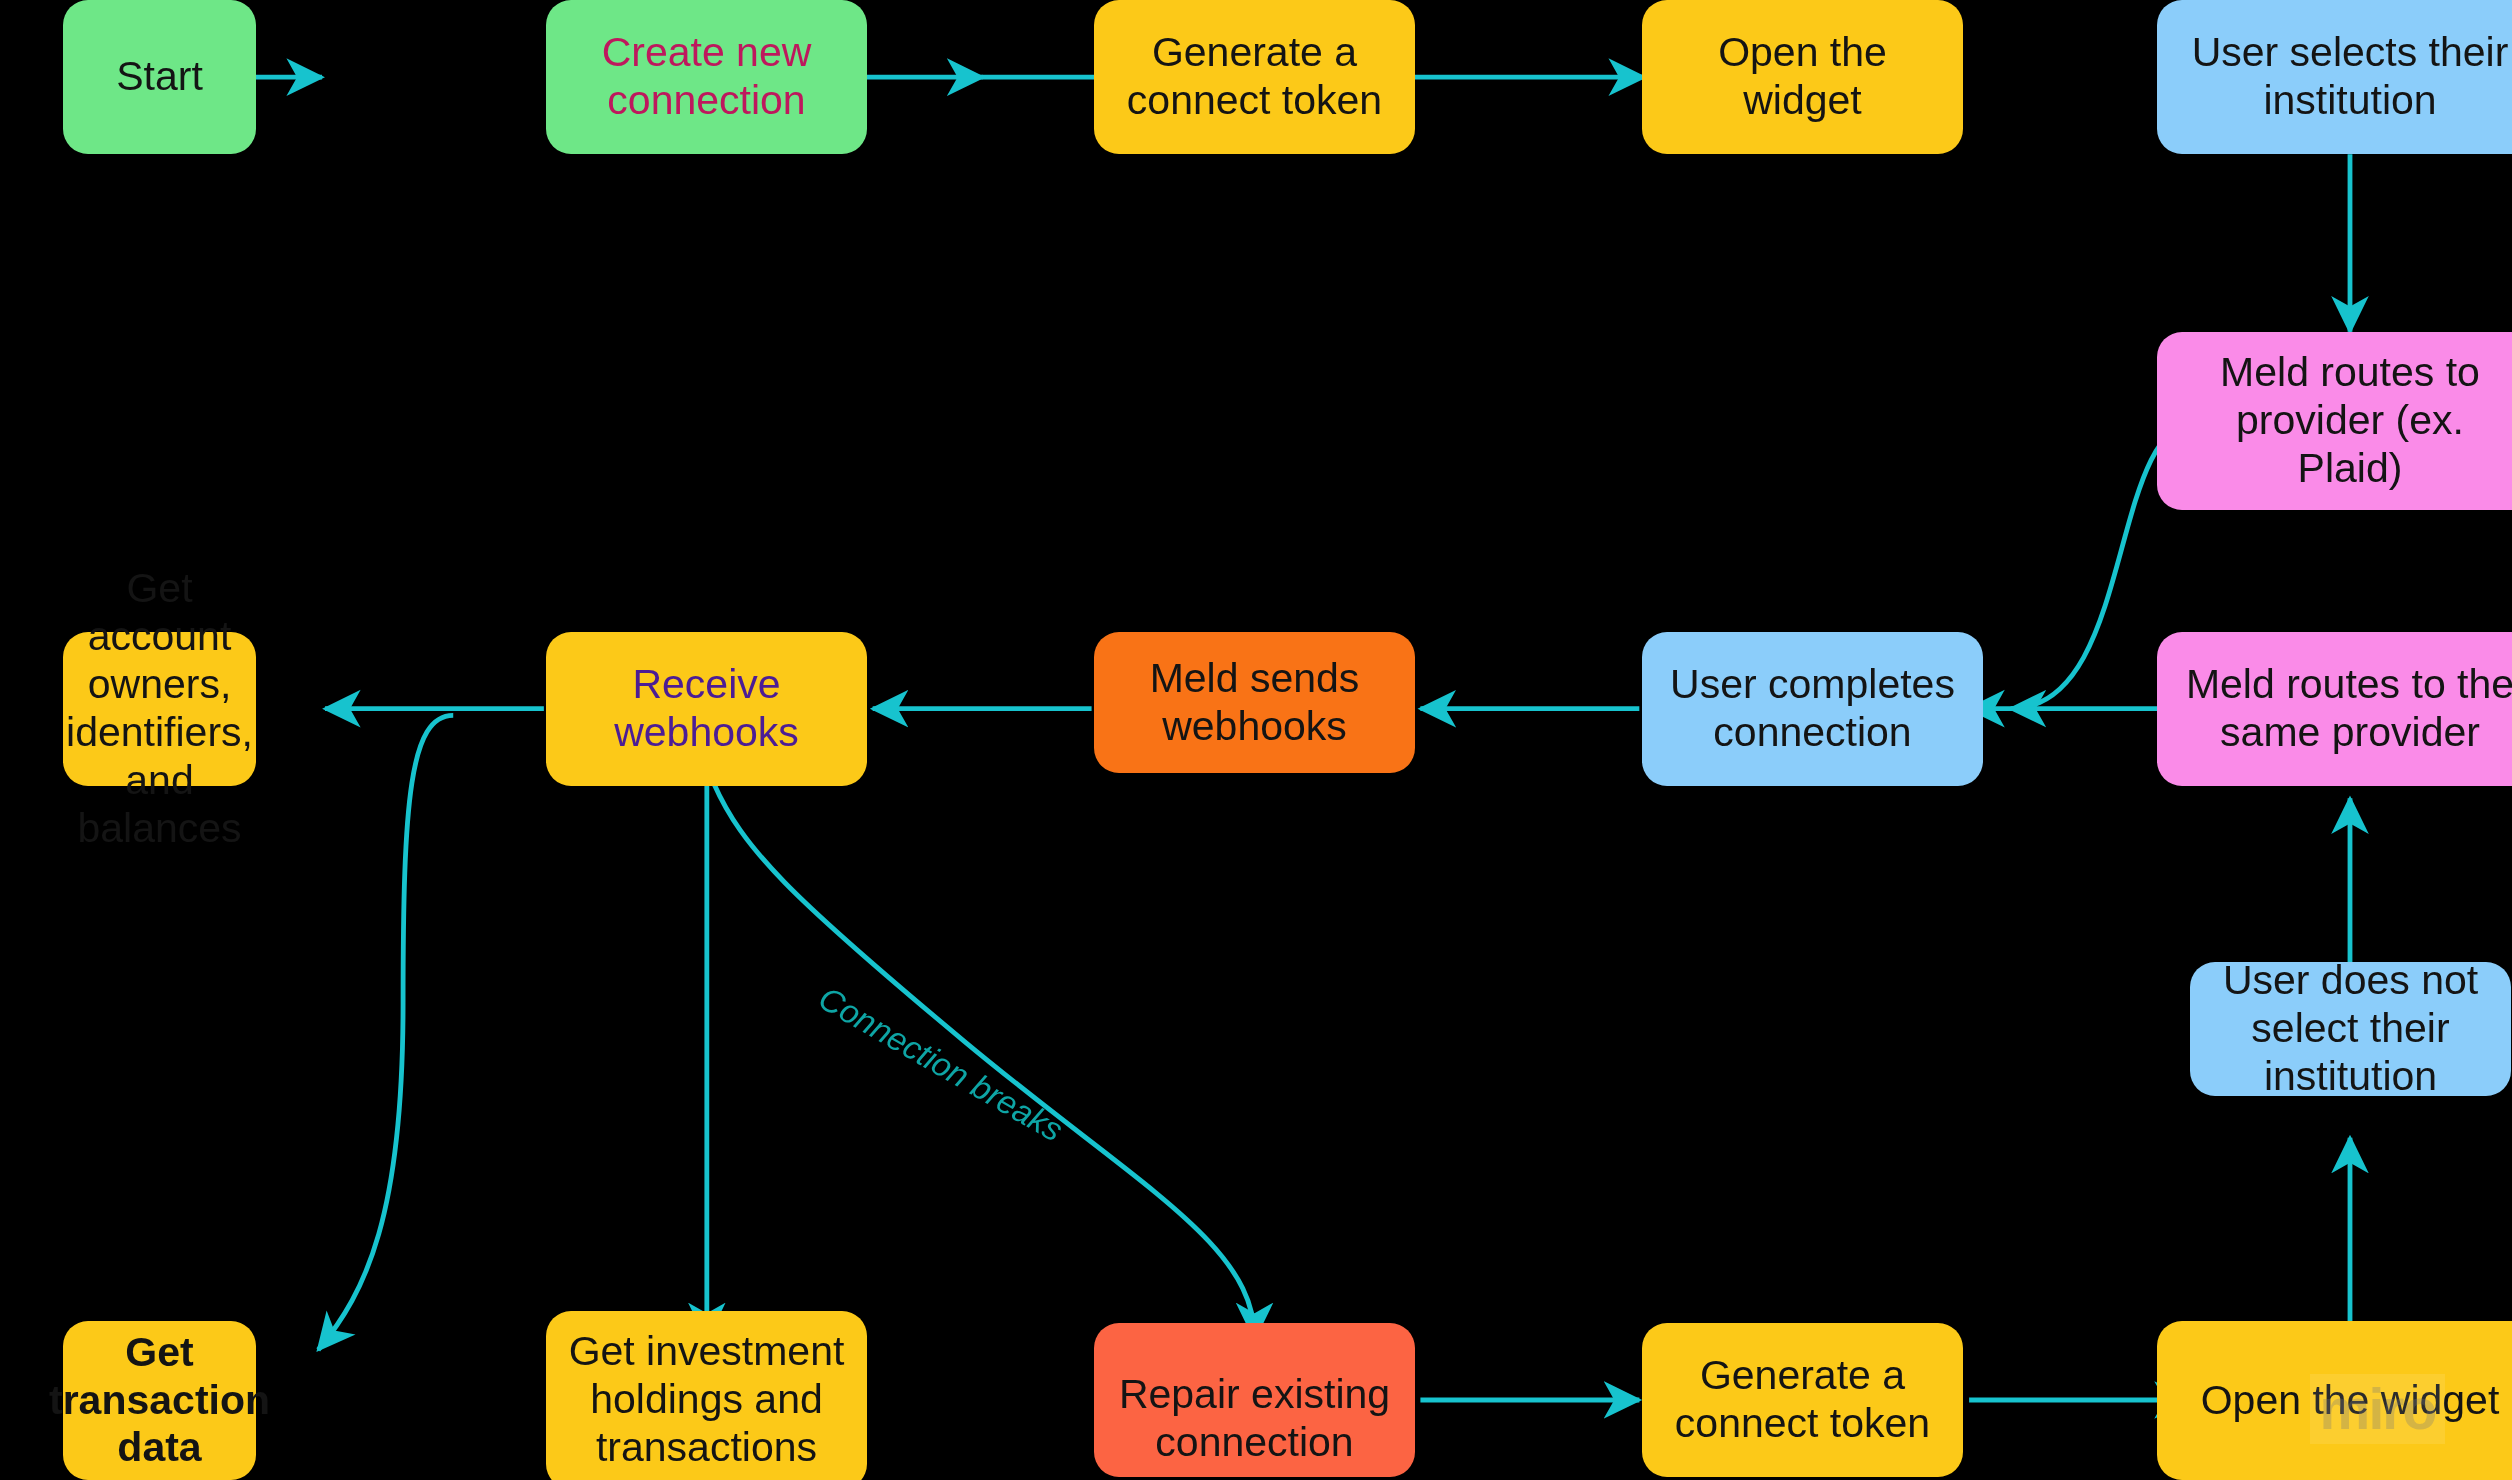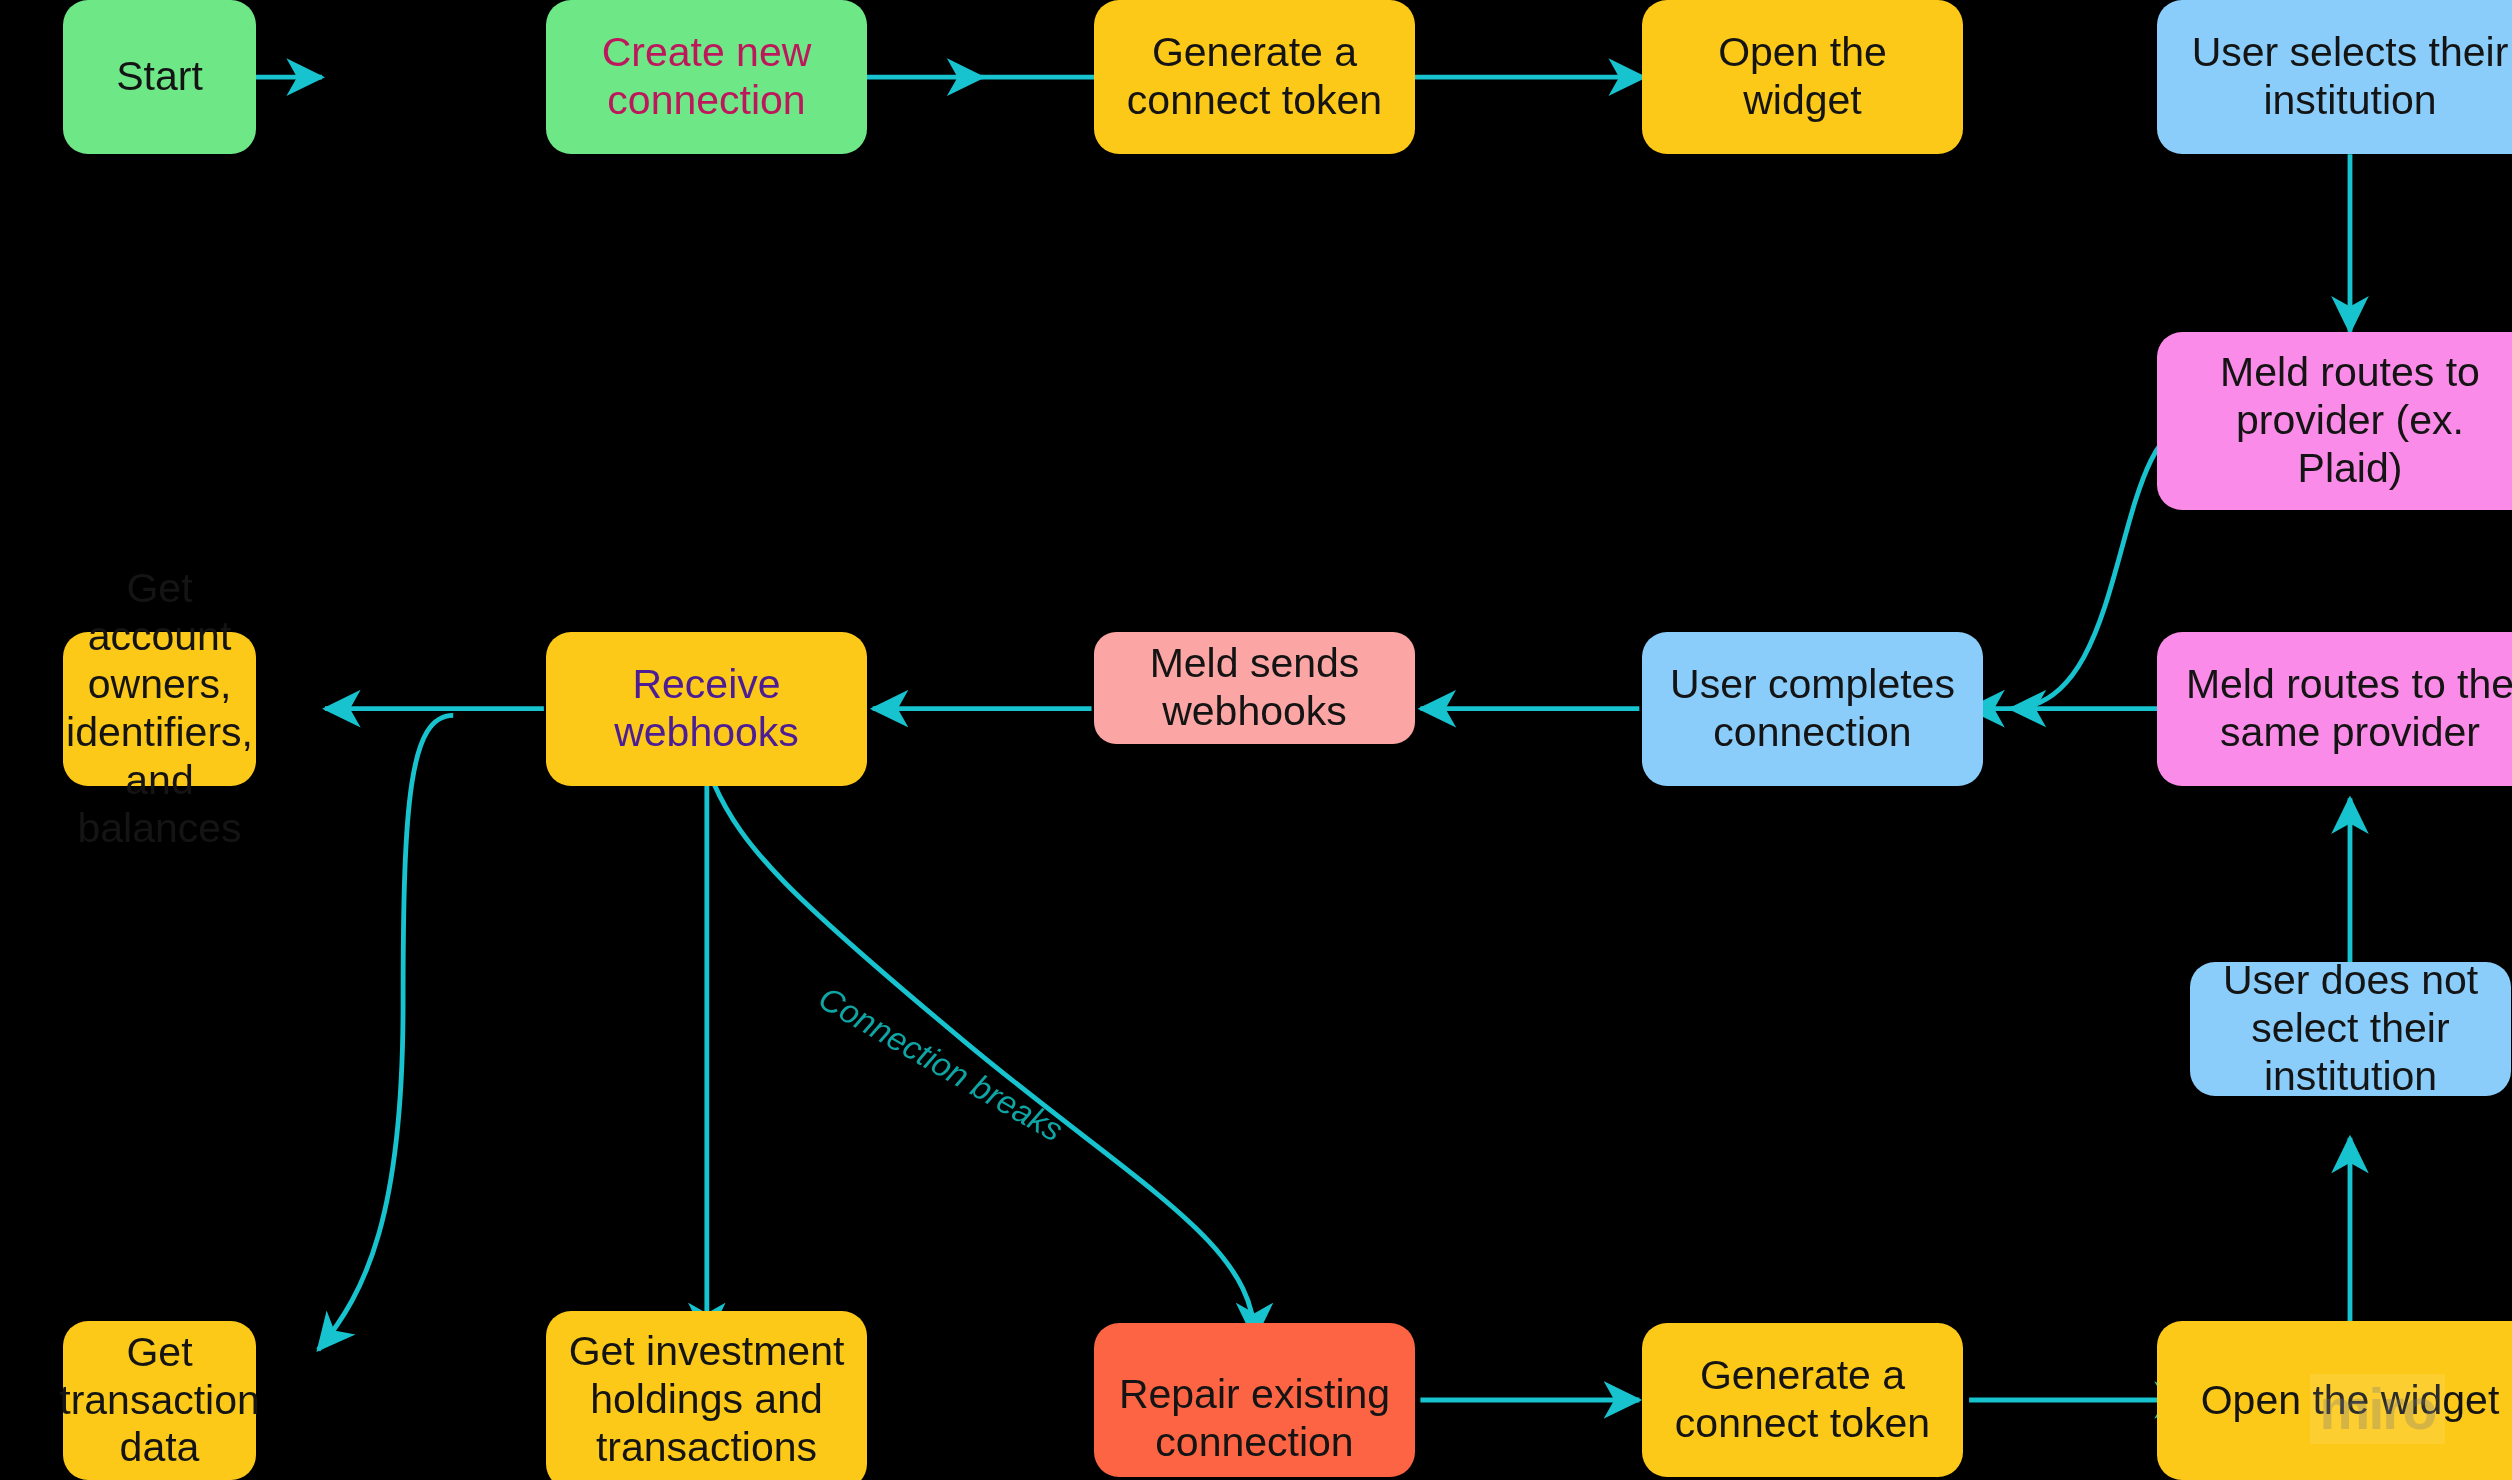--- a/index.html
+++ b/index.html
@@ -63,33 +63,33 @@
     </div>
   <div class="node" style="left: 2157px; top: 332px; width: 386px; height: 178px; background: rgb(250, 139, 232); color: rgb(20, 20, 20);">
       <span>Meld routes to<br>provider (ex.<br>Plaid)</span>
     </div>
   <div class="node" style="left: 63px; top: 632px; width: 193px; height: 154px; background: rgb(252, 201, 24); color: rgb(20, 20, 20);">
       <span>Get account<br>owners, identifiers,<br>and balances</span>
     </div>
   <div class="node" style="left: 546px; top: 632px; width: 321px; height: 154px; background: rgb(252, 201, 24); color: #4c1d95;">
       <span>Receive<br>webhooks</span>
     </div>
-  <div class="node" style="left: 1094px; top: 632px; width: 321px; height: 112px; background: #fca5a5; color: rgb(20, 20, 20); border-radius: 22px;">
+  <div class="node" style="left: 1094px; top: 632px; width: 321px; height: 141px; background: #f97316; color: rgb(20, 20, 20);">
       <span>Meld sends<br>webhooks</span>
     </div>
   <div class="node" style="left: 1642px; top: 632px; width: 341px; height: 154px; background: rgb(139, 205, 250); color: rgb(20, 20, 20);">
       <span>User completes<br>connection</span>
     </div>
   <div class="node" style="left: 2157px; top: 632px; width: 386px; height: 154px; background: rgb(250, 139, 232); color: rgb(20, 20, 20);">
       <span>Meld routes to the<br>same provider</span>
     </div>
   <div class="node" style="left: 2190px; top: 962px; width: 321px; height: 134px; background: rgb(139, 205, 250); color: rgb(20, 20, 20);">
       <span>User does not<br>select their<br>institution</span>
     </div>
-  <div class="node" style="left: 63px; top: 1321px; width: 193px; height: 159px; background: rgb(252, 201, 24); color: rgb(20, 20, 20);">
+  <div class="node" style="left: 63px; top: 1321px; width: 193px; height: 159px; background: rgb(252, 201, 24); color: rgb(20, 20, 20); font-weight: bold;">
       <span>Get transaction<br>data</span>
     </div>
   <div class="node" style="left: 546px; top: 1311px; width: 321px; height: 178px; background: rgb(252, 201, 24); color: rgb(20, 20, 20);">
       <span>Get investment<br>holdings and<br>transactions</span>
     </div>
   <div class="node" style="left: 1094px; top: 1323px; width: 321px; height: 154px; background: rgb(252, 100, 67); color: rgb(20, 20, 20); align-items: flex-end;">
       <span>Repair existing<br>connection</span>
     </div>
   <div class="node" style="left: 1642px; top: 1323px; width: 321px; height: 154px; background: rgb(252, 201, 24); color: rgb(20, 20, 20);">
       <span>Generate a<br>connect token</span>

